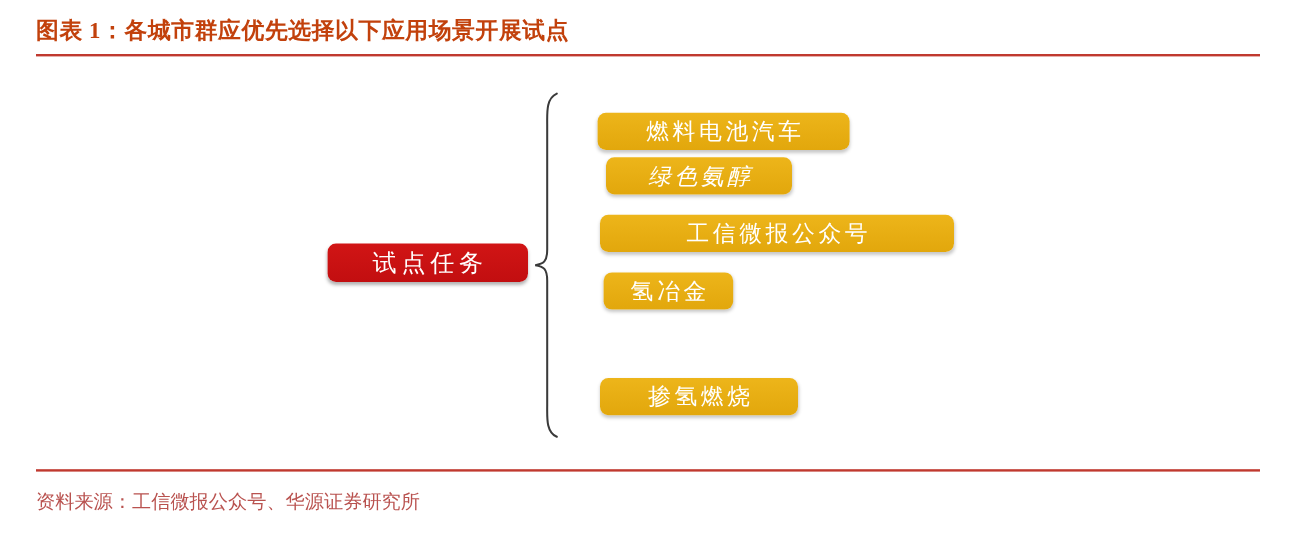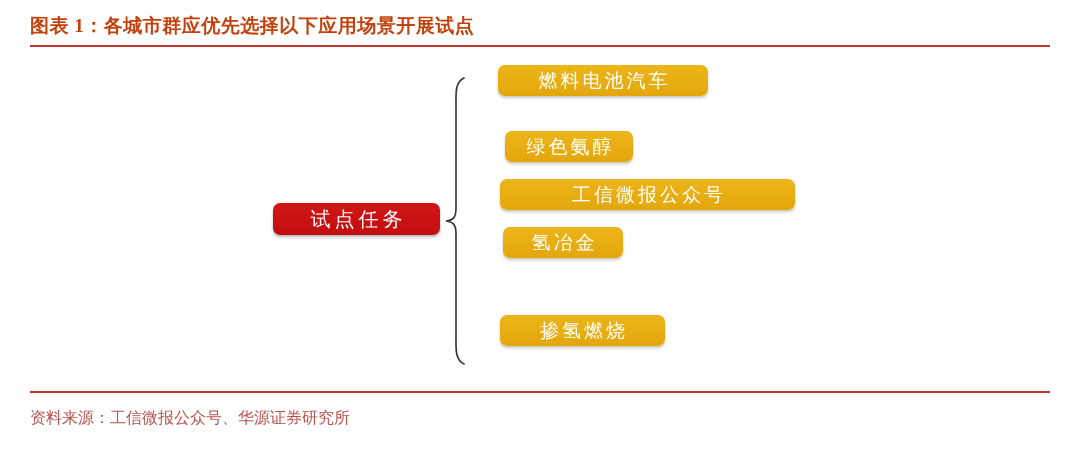--- a/index.html
+++ b/index.html
@@ -136,33 +136,33 @@
   <div class="diagram">
 
     <div class="root-node">
       <span class="root-node-label">试点任务</span>
     </div>
 
     <svg class="brace-svg" viewBox="0 0 24 290">
       <path d="M20 2 C11 6 12 18 12 28 L12 132 C12 142 9 144 2 145 C9 146 12 148 12 158 L12 262 C12 272 11 284 20 288" fill="none" stroke="#3A3A3A" stroke-width="1.7" stroke-linecap="round"></path>
     </svg>
 
-    <div class="leaf" style="left:498px; top:5px;  width:210px;">
+    <div class="leaf" style="left:498px; top:34px;  width:210px;">
       <span class="leaf-label">燃料电池汽车</span>
     </div>
 
-    <div class="leaf" style="left:505px; top:71px;  width:128px;">
+    <div class="leaf" style="left:505px; top:71px;  width:155px;font-style:italic;">
       <span class="leaf-label">绿色氨醇</span>
     </div>
 
     <div class="leaf" style="left:500px; top:119px; width:295px;">
       <span class="leaf-label">工信微报公众号</span>
     </div>
 
-    <div class="leaf" style="left:503px; top:167px; width:120px;">
+    <div class="leaf" style="left:503px; top:167px; width:108px;">
       <span class="leaf-label">氢冶金</span>
     </div>
 
     <div class="leaf" style="left:500px; top:215px; width:165px;margin-top:40px;">
       <span class="leaf-label">掺氢燃烧</span>
     </div>
 
 
   </div>
 

